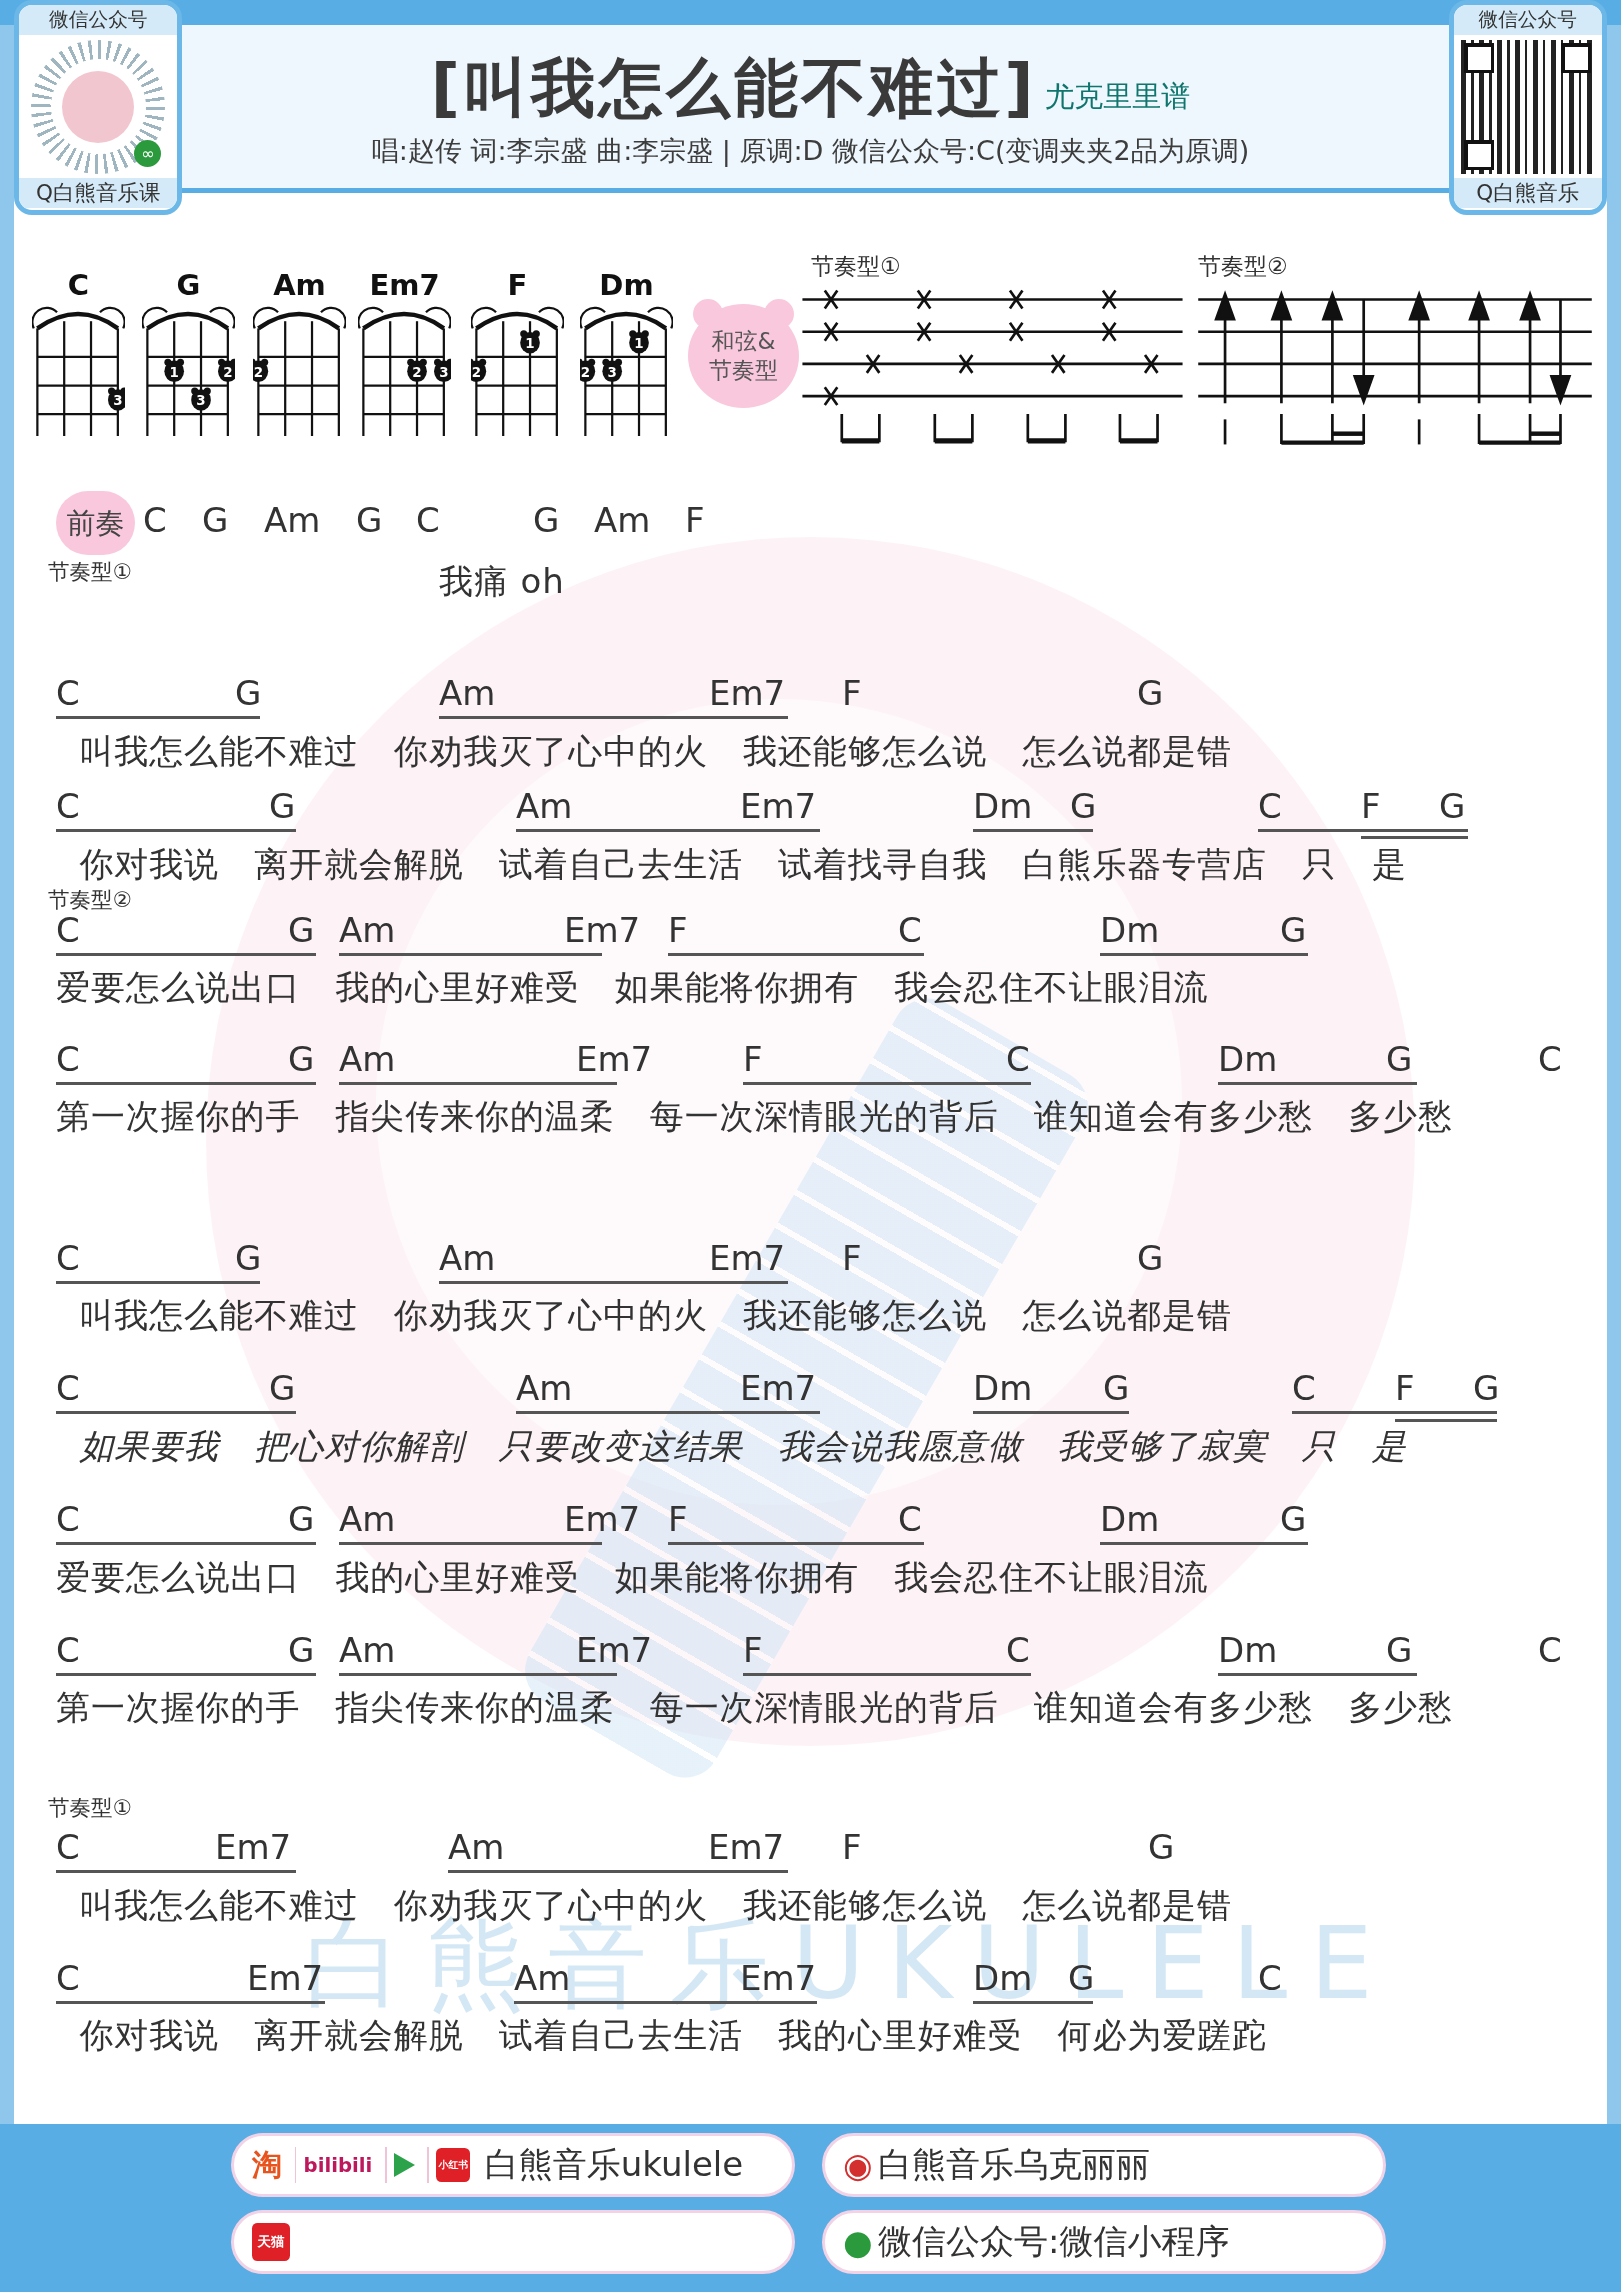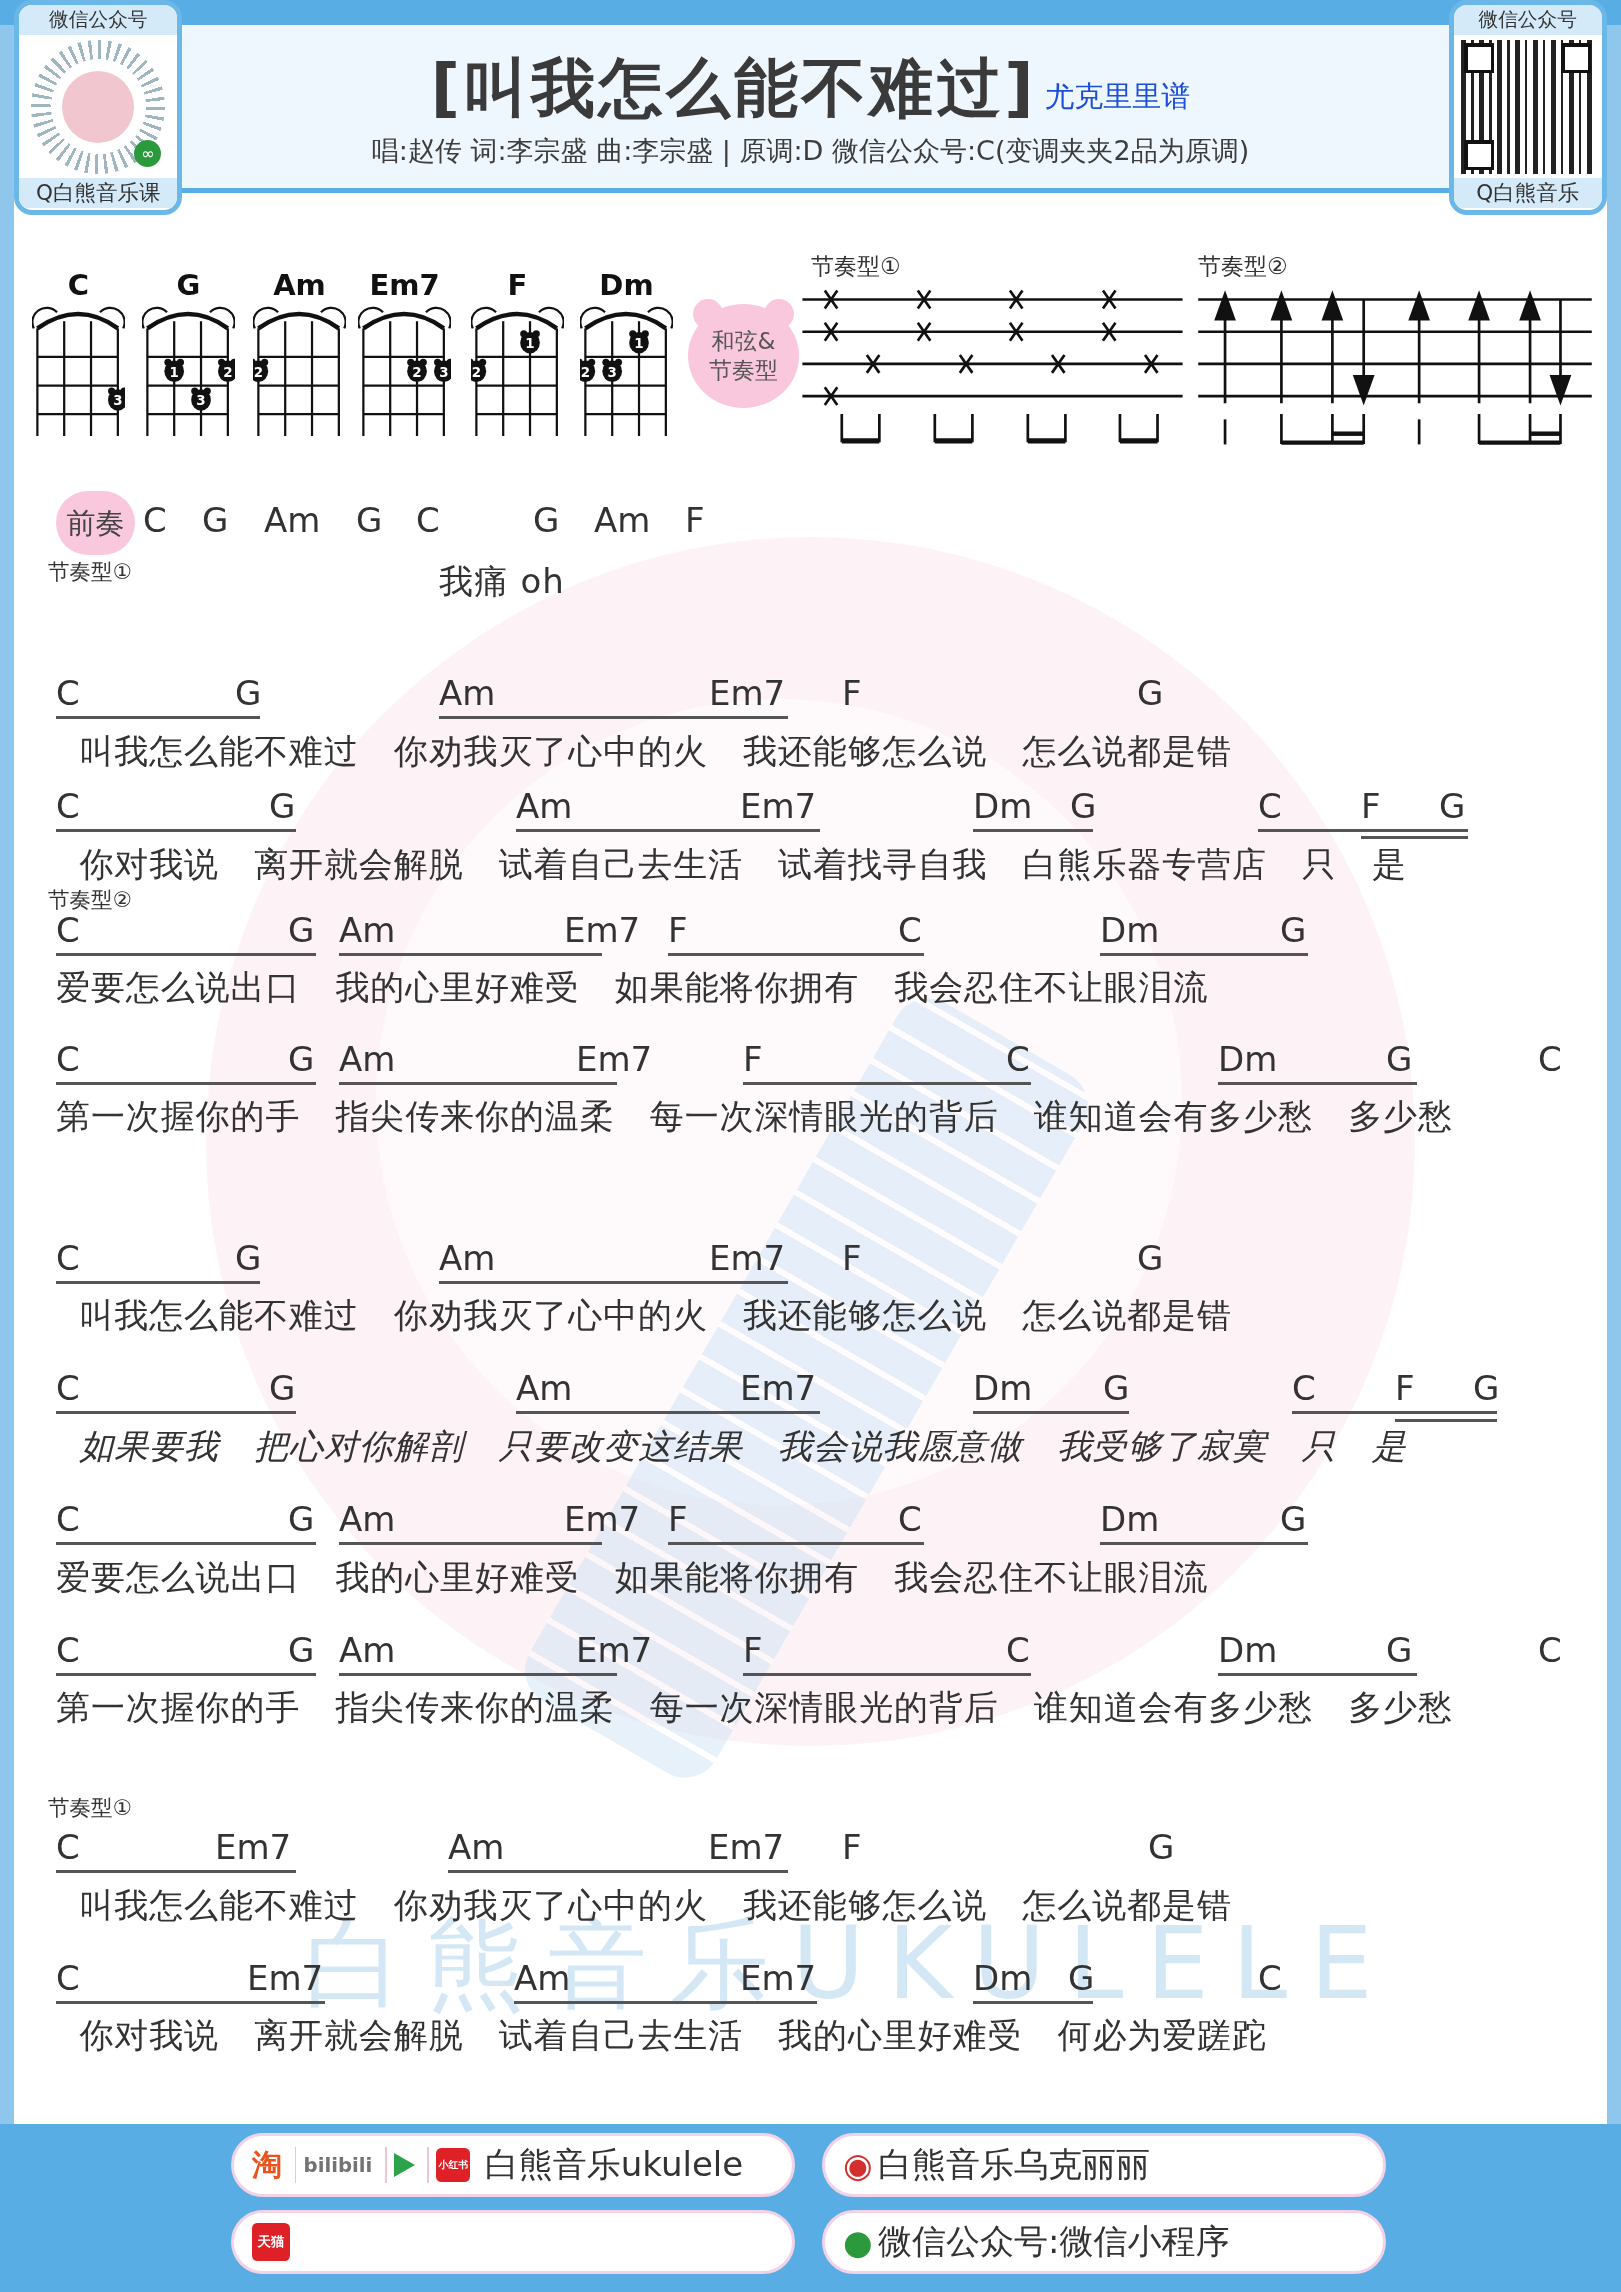--- a/index.html
+++ b/index.html
@@ -9,21 +9,21 @@
   
   .side-border { position: absolute; top: 0; bottom: 0; width: 14.3px; background: #8ec6ec; }
   .side-left { left: 0; }
   .side-right { right: 0; }
 
   
   .header-topbar { position: absolute; left: 0; right: 0; top: 0; height: 25px; background: #58aee4; }
   .header-band { position: absolute; left: 14.3px; right: 14.3px; top: 25px; height: 168px; background: #eef7fd; border-bottom: 5.4px solid #58aee4; }
   .title-wrap { position: absolute; left: 0; right: 0; top: 45px; text-align: center; }
   .title { display: inline-block; font-size: 64px; font-weight: bold; color: #3a3a3a; letter-spacing: 3.6px; font-family: "DejaVu Sans", sans-serif; }
-  .title-suffix { display: inline-block; font-size: 29px; color: #1d4ed8; margin-left: 3.6px; vertical-align: 3.6px; }
+  .title-suffix { display: inline-block; font-size: 29px; color: #0f766e; margin-left: 3.6px; vertical-align: 3.6px; }
   .subtitle { position: absolute; left: 0; right: 0; top: 133px; text-align: center; font-size: 27px; color: #3d3d3d; }
 
   
   .qr-panel { position: absolute; top: 0; width: 168px; height: 215px; background: #ffffff; border: 5.4px solid #6ab7e8; border-radius: 18px; overflow: hidden; }
   .qr-left { left: 14.3px; }
   .qr-right { right: 14.3px; width: 158px; }
   .qr-top-label { height: 30px; background: #d4eaf8; text-align: center; font-size: 19.7px; line-height: 30px; color: #333; }
   .qr-code-area { height: 143px; position: relative; display: flex; align-items: center; justify-content: center; }
   .qr-bottom-label { height: 30px; background: #d4eaf8; text-align: center; font-size: 21.5px; line-height: 30px; color: #333; }
   .mini-code { width: 134px; height: 134px; border-radius: 50%; position: relative;
@@ -70,21 +70,21 @@
   .ch { position: absolute; font-size: 34px; color: #333; white-space: nowrap; }
   .uline { position: absolute; height: 2.7px; background: #555; }
 
   
   .footer { position: absolute; left: 0; right: 0; top: 2124px; height: 168px; background: #58aee4; }
   .pill { position: absolute; height: 64px; background: #ffffff; border: 3.6px solid #f2d2e6; border-radius: 32px; display: flex; align-items: center; padding-left: 18px; font-size: 34px; color: #333; }
   .pill .icons { display: flex; align-items: center; margin-right: 9px; }
   .ico { display: inline-block; font-size: 23px; font-weight: bold; margin-right: 5.4px; }
   .ico-sep { width: 1.8px; height: 36px; background: #f2c2d6; margin: 0 7.2px; }
   .ico-tao { color: #e8541e; font-size: 30px; }
-  .ico-bili { color: #737373; font-size: 19.7px; }
+  .ico-bili { color: #be185d; font-size: 19.7px; }
   .ico-play { width: 0; height: 0; border-left: 21.5px solid #2ca34a; border-top: 12.5px solid transparent; border-bottom: 12.5px solid transparent; }
   .ico-xhs { background: #e02027; color: #fff; font-size: 9.9px; border-radius: 5.4px; width: 34px; height: 34px; line-height: 34px; text-align: center; }
   .ico-tmall { background: #e02027; color: #fff; font-size: 13.4px; border-radius: 5.4px; width: 38px; height: 38px; line-height: 38px; text-align: center; }
   .ico-weibo { color: #d32f2f; font-size: 34px; }
   .ico-wechat { color: #2a9a3c; font-size: 34px; }
 </style>
 </head>
 <body>
 
 <div class="side-border side-left"></div>

